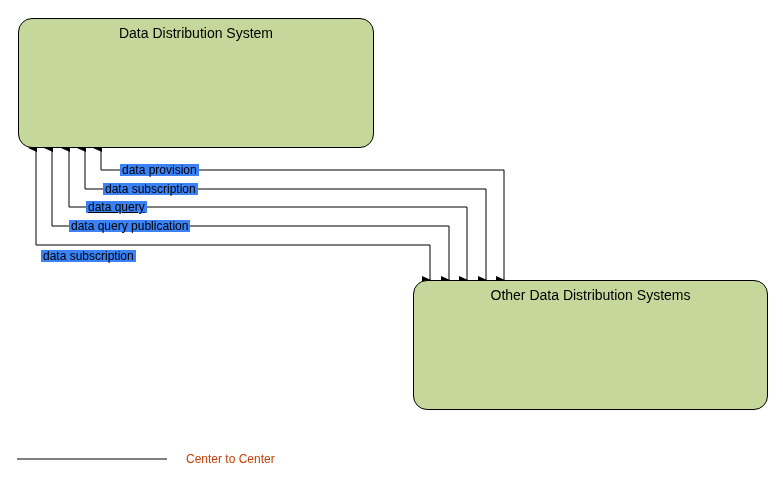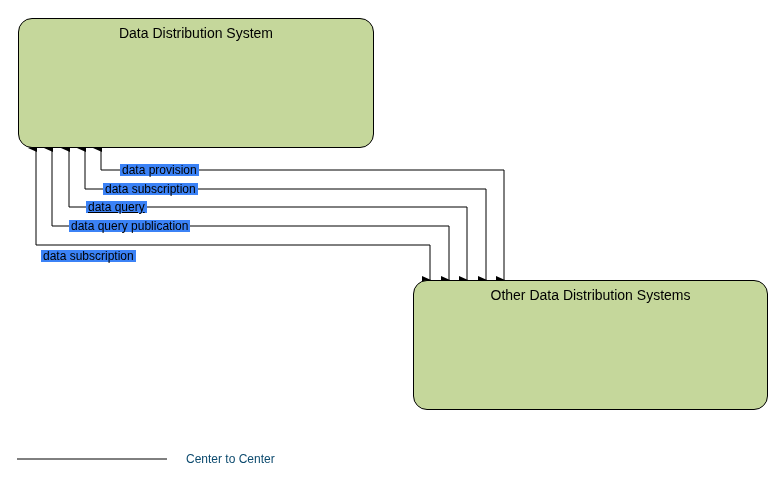--- a/index.html
+++ b/index.html
@@ -48,21 +48,21 @@
     line-height: 12px;
     color: #000000;
     white-space: nowrap;
     background: #3b82f6;
     padding: 0 2px;
   }
   .legend-label {
     position: absolute;
     font-size: 12px;
     line-height: 12px;
-    color: #0c4a6e;
+    color: #c2410c;
     white-space: nowrap;
   }
 </style>
 </head>
 <body style="background: rgb(255, 255, 255);">
 
 <div id="diagram-root">
 
   <svg id="diagram-svg" viewBox="0 0 783 487" xmlns="http://www.w3.org/2000/svg">
     <defs>

